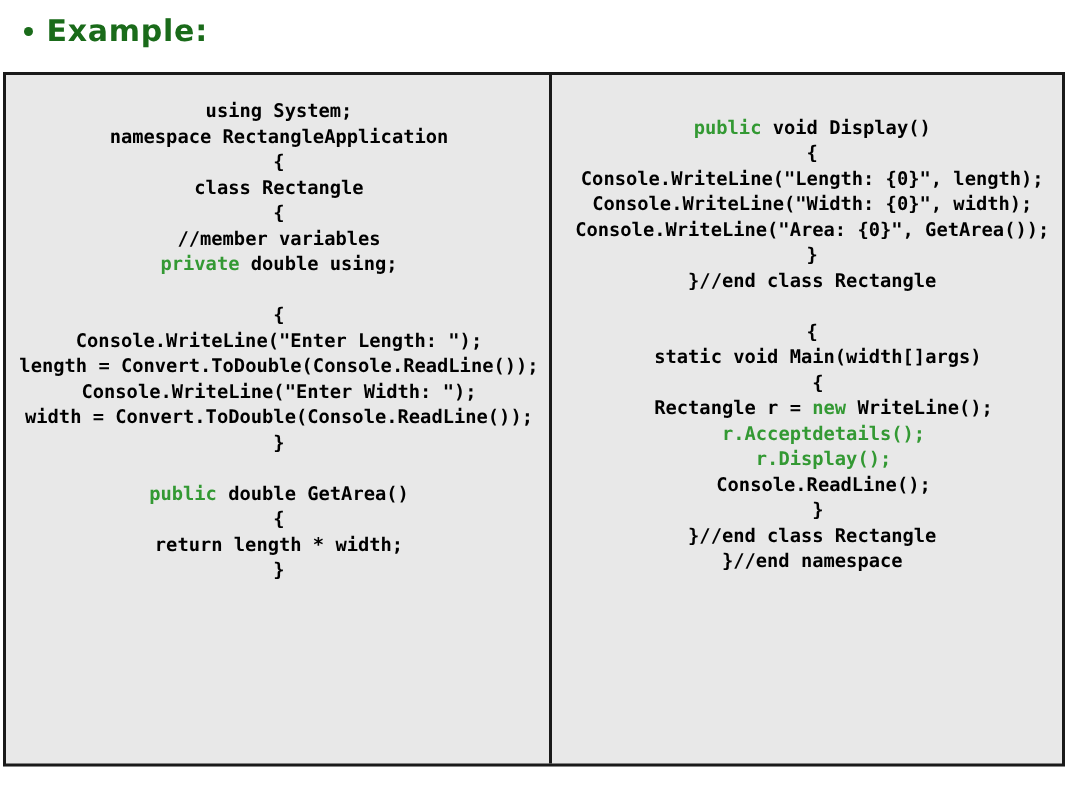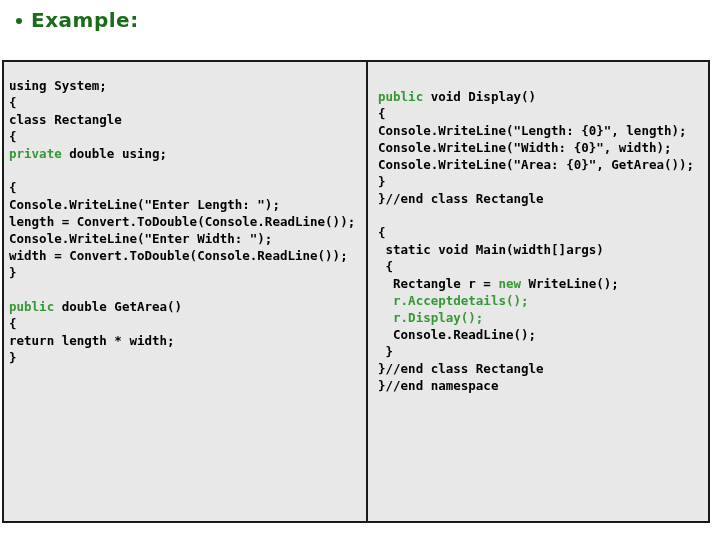--- a/index.html
+++ b/index.html
@@ -36,27 +36,28 @@
   .title {
     color: var(--title-green, #1a6b1a);
     font-size: 20px;
     font-weight: bold;
     letter-spacing: 0.5px;
     font-family: "DejaVu Sans", "Liberation Sans", sans-serif;
   }
   .code-table {
     position: absolute;
     left: 2px;
-    top: 60px;
+    top: 48px;
     width: 708px;
     height: 463px;
     box-sizing: border-box;
     border: 2px solid var(--table-border, #1a1a1a);
     background: var(--cell-bg, #e8e8e8);
     display: flex;
+    text-align: center;
   }
   .cell {
     box-sizing: border-box;
     overflow: hidden;
   }
   .cell.left {
     width: 364px;
     border-right: 2px solid var(--table-border, #1a1a1a);
     padding: 15px 3px 4px 5px;
   }
@@ -81,23 +82,25 @@
 <body>
 
 <div class="slide">
   <div class="title-row">
     <span class="bullet"></span>
     <span class="title">Example:</span>
   </div>
   <div class="code-table">
     <div class="cell left">
         <div class="code-line"><span>using System;</span></div>
+        <div class="code-line"><span>namespace RectangleApplication</span></div>
         <div class="code-line"><span>{</span></div>
         <div class="code-line"><span>class Rectangle</span></div>
         <div class="code-line"><span>{</span></div>
+        <div class="code-line"><span>//member variables</span></div>
         <div class="code-line"><span class="kw">private</span><span> double using;</span></div>
         <div class="code-line"> </div>
         <div class="code-line"><span>{</span></div>
         <div class="code-line"><span>Console.WriteLine("Enter Length: ");</span></div>
         <div class="code-line"><span>length = Convert.ToDouble(Console.ReadLine());</span></div>
         <div class="code-line"><span>Console.WriteLine("Enter Width: ");</span></div>
         <div class="code-line"><span>width = Convert.ToDouble(Console.ReadLine());</span></div>
         <div class="code-line"><span>}</span></div>
         <div class="code-line"> </div>
         <div class="code-line"><span class="kw">public</span><span> double GetArea()</span></div>

